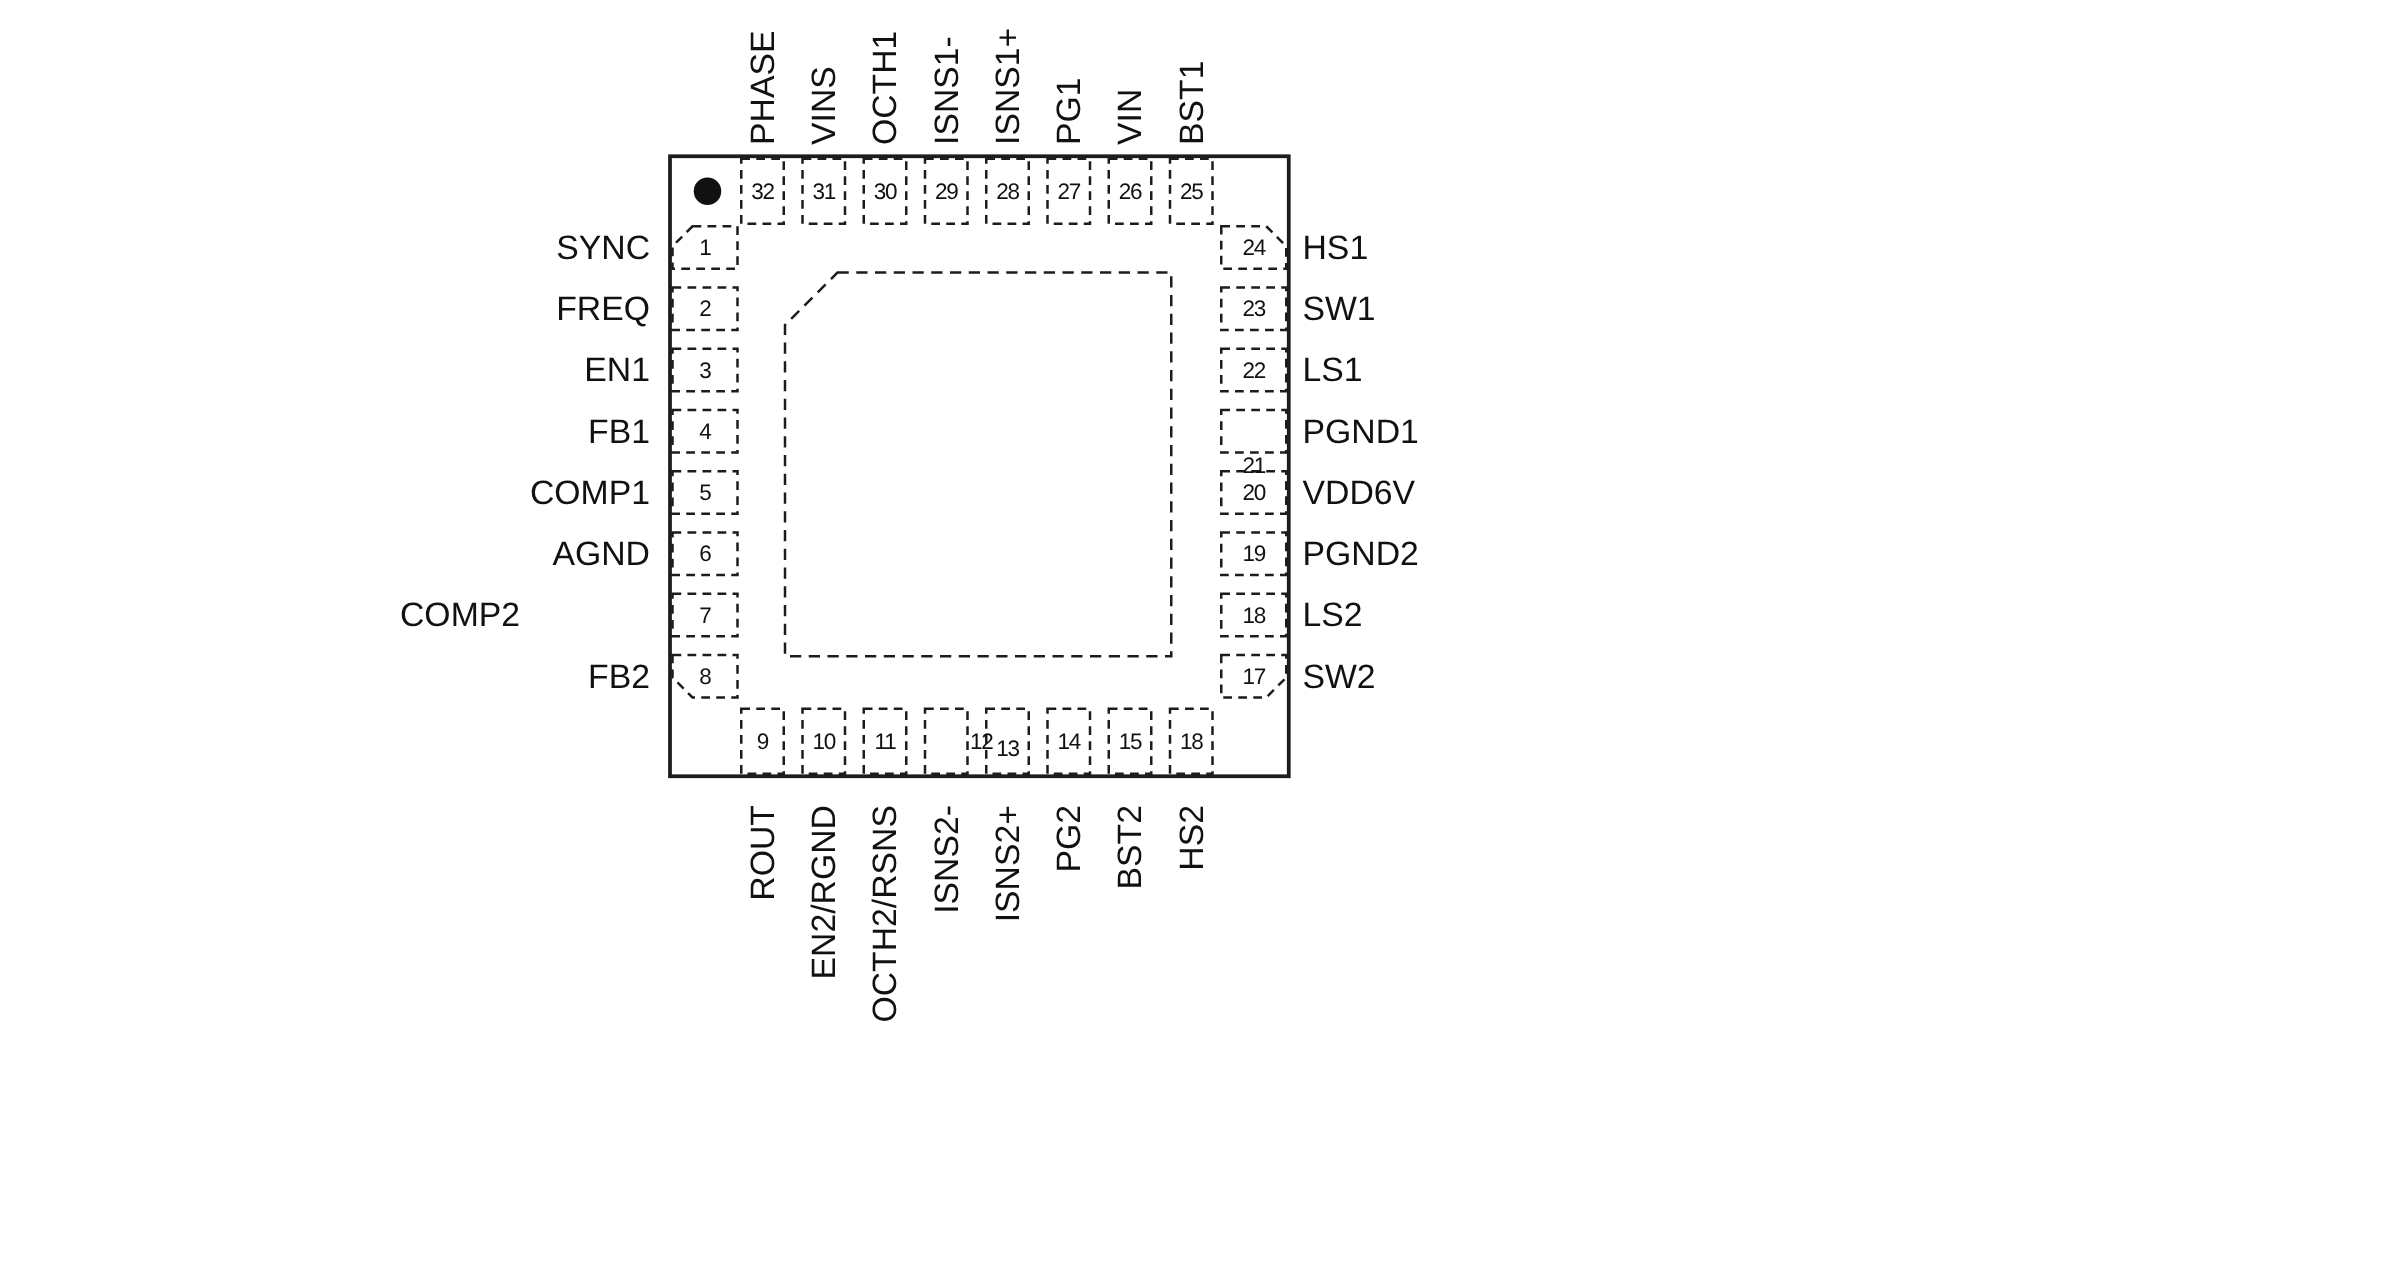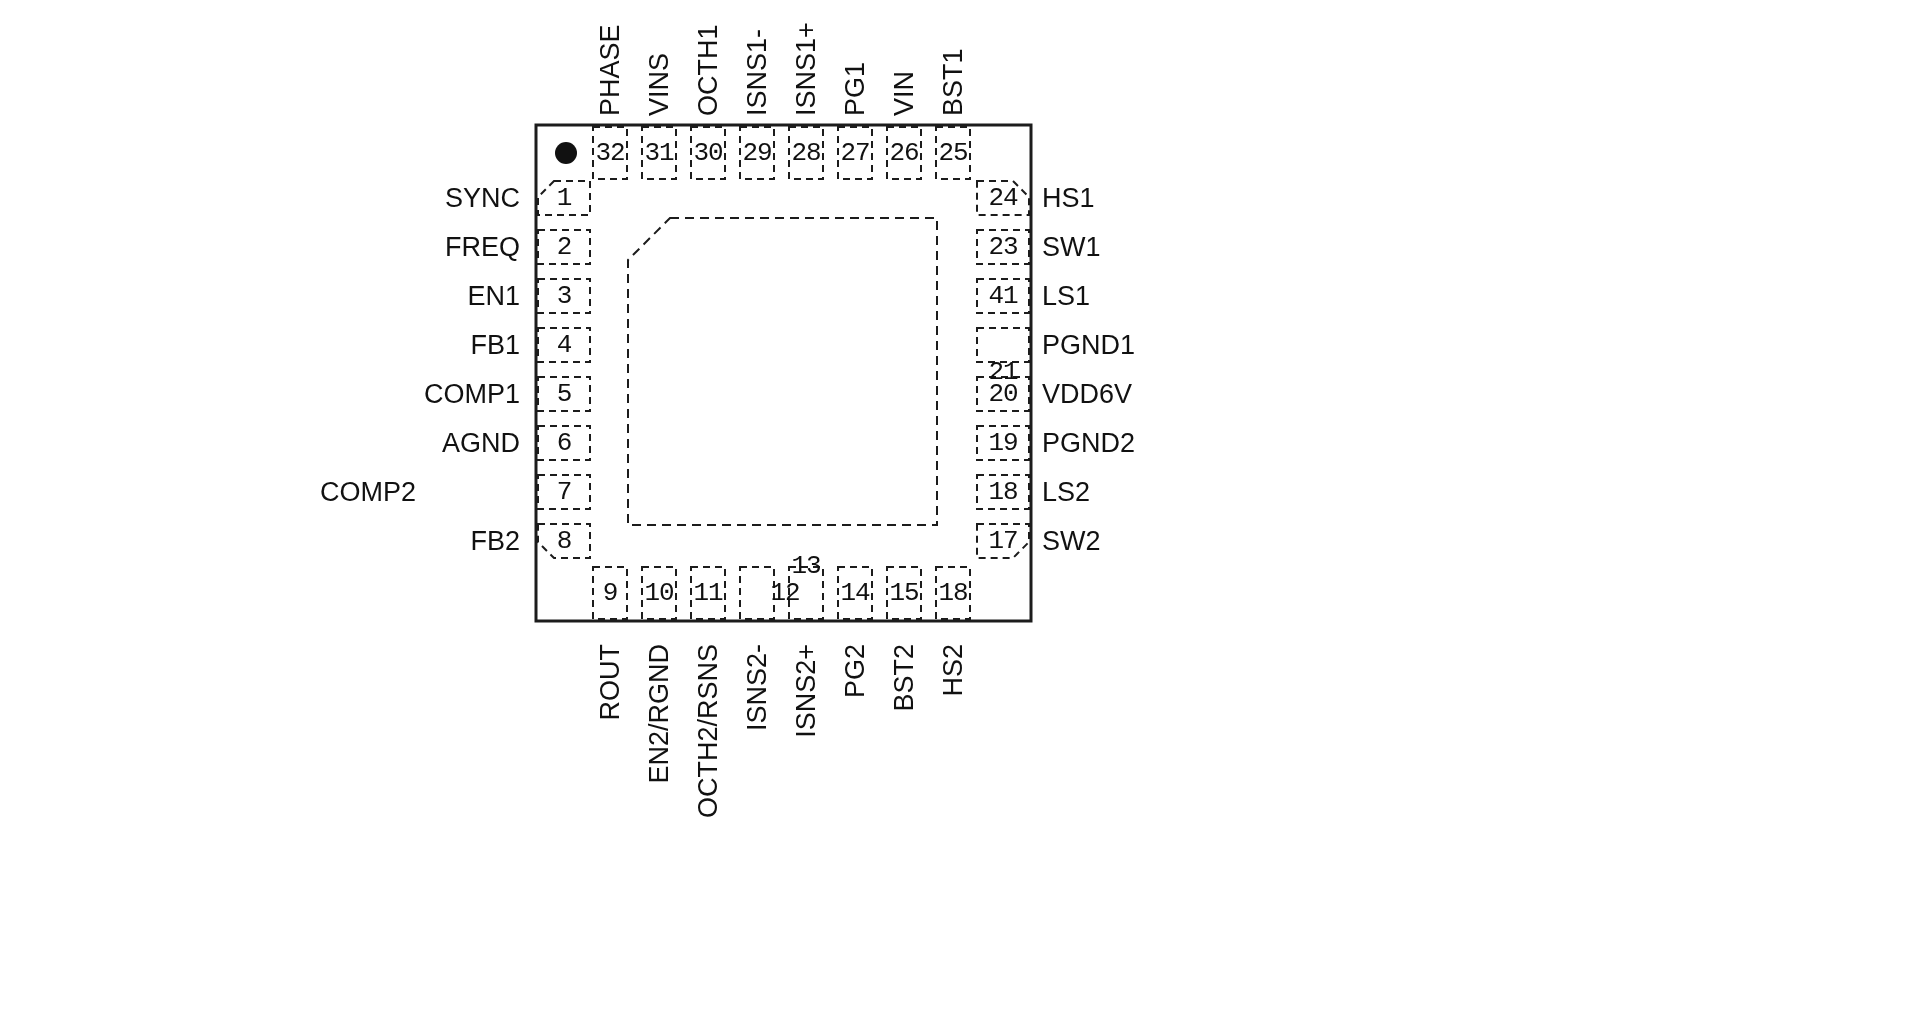--- a/index.html
+++ b/index.html
@@ -15,23 +15,22 @@
   #diagram-svg { position: absolute; left: 0; top: 0; }
   .pad { fill: none; stroke: #1c1c1c; stroke-width: 2; stroke-dasharray: 7 5; }
   #body-rect { fill: #ffffff; stroke: #1c1c1c; stroke-width: 3; }
   #thermal-pad { fill: none; stroke: #1c1c1c; stroke-width: 2; stroke-dasharray: 9 6; }
   #pin1-dot { fill: #111111; }
   .pin-num {
     position: absolute;
     display: flex;
     align-items: center;
     justify-content: center;
-    font-size: 26px;
+    font-size: 18px;
     letter-spacing: -1px;
-    font-family: Liberation Mono, monospace;
   }
   .side-label {
     position: absolute;
     font-size: 27px;
     line-height: 32px;
     height: 32px;
     white-space: nowrap;
   }
   .rot-label {
     transform: rotate(-90deg);
@@ -99,21 +98,21 @@
       <div class="pin-num" style="left: 936px; top: 127px; width: 34px; height: 52px;">25</div>
       <div class="side-label rot-label" style="left: 969px; top: 84px; width: 130px; text-align: left;">BST1</div>
       <div class="pin-num" style="left: 593px; top: 567px; width: 34px; height: 52px;">9</div>
       <div class="side-label rot-label" style="left: 626px; top: 822px; width: 210px; text-align: right;">ROUT</div>
       <div class="pin-num" style="left: 642px; top: 567px; width: 34px; height: 52px;">10</div>
       <div class="side-label rot-label" style="left: 675px; top: 822px; width: 210px; text-align: right;">EN2/RGND</div>
       <div class="pin-num" style="left: 691px; top: 567px; width: 34px; height: 52px;">11</div>
       <div class="side-label rot-label" style="left: 724px; top: 822px; width: 210px; text-align: right;">OCTH2/RSNS</div>
       <div class="pin-num" style="left: 740px; top: 567px; width: 34px; height: 52px; margin-left: 28px;">12</div>
       <div class="side-label rot-label" style="left: 773px; top: 822px; width: 210px; text-align: right;">ISNS2-</div>
-      <div class="pin-num" style="left: 789px; top: 540px; width: 34px; height: 52px; text-align: center;">13</div>
+      <div class="pin-num" style="left: 789px; top: 573px; width: 34px; height: 52px; text-align: center;">13</div>
       <div class="side-label rot-label" style="left: 822px; top: 822px; width: 210px; text-align: right;">ISNS2+</div>
       <div class="pin-num" style="left: 838px; top: 567px; width: 34px; height: 52px;">14</div>
       <div class="side-label rot-label" style="left: 871px; top: 822px; width: 210px; text-align: right;">PG2</div>
       <div class="pin-num" style="left: 887px; top: 567px; width: 34px; height: 52px;">15</div>
       <div class="side-label rot-label" style="left: 920px; top: 822px; width: 210px; text-align: right;">BST2</div>
       <div class="pin-num" style="left: 936px; top: 567px; width: 34px; height: 52px;">18</div>
       <div class="side-label rot-label" style="left: 969px; top: 822px; width: 210px; text-align: right;">HS2</div>
       <div class="pin-num" style="left: 538px; top: 181px; width: 52px; height: 34px;">1</div>
       <div class="side-label" style="left: 320px; top: 182px; width: 200px; text-align: right;">SYNC</div>
       <div class="pin-num" style="left: 538px; top: 230px; width: 52px; height: 34px;">2</div>
@@ -127,21 +126,21 @@
       <div class="pin-num" style="left: 538px; top: 426px; width: 52px; height: 34px;">6</div>
       <div class="side-label" style="left: 320px; top: 427px; width: 200px; text-align: right;">AGND</div>
       <div class="pin-num" style="left: 538px; top: 475px; width: 52px; height: 34px;">7</div>
       <div class="side-label" style="left: 320px; top: 476px; width: 200px; ">COMP2</div>
       <div class="pin-num" style="left: 538px; top: 524px; width: 52px; height: 34px;">8</div>
       <div class="side-label" style="left: 320px; top: 525px; width: 200px; text-align: right;">FB2</div>
       <div class="pin-num" style="left: 977px; top: 181px; width: 52px; height: 34px;">24</div>
       <div class="side-label" style="left: 1042px; top: 182px; width: 200px; text-align: left;">HS1</div>
       <div class="pin-num" style="left: 977px; top: 230px; width: 52px; height: 34px;">23</div>
       <div class="side-label" style="left: 1042px; top: 231px; width: 200px; text-align: left;">SW1</div>
-      <div class="pin-num" style="left: 977px; top: 279px; width: 52px; height: 34px;">41</div>
+      <div class="pin-num" style="left: 977px; top: 279px; width: 52px; height: 34px;">22</div>
       <div class="side-label" style="left: 1042px; top: 280px; width: 200px; text-align: left;">LS1</div>
       <div class="pin-num" style="left: 977px; top: 328px; width: 52px; height: 34px; margin-top: 27px;">21</div>
       <div class="side-label" style="left: 1042px; top: 329px; width: 200px; text-align: left;">PGND1</div>
       <div class="pin-num" style="left: 977px; top: 377px; width: 52px; height: 34px;">20</div>
       <div class="side-label" style="left: 1042px; top: 378px; width: 200px; text-align: left;">VDD6V</div>
       <div class="pin-num" style="left: 977px; top: 426px; width: 52px; height: 34px;">19</div>
       <div class="side-label" style="left: 1042px; top: 427px; width: 200px; text-align: left;">PGND2</div>
       <div class="pin-num" style="left: 977px; top: 475px; width: 52px; height: 34px;">18</div>
       <div class="side-label" style="left: 1042px; top: 476px; width: 200px; text-align: left;">LS2</div>
       <div class="pin-num" style="left: 977px; top: 524px; width: 52px; height: 34px;">17</div>

